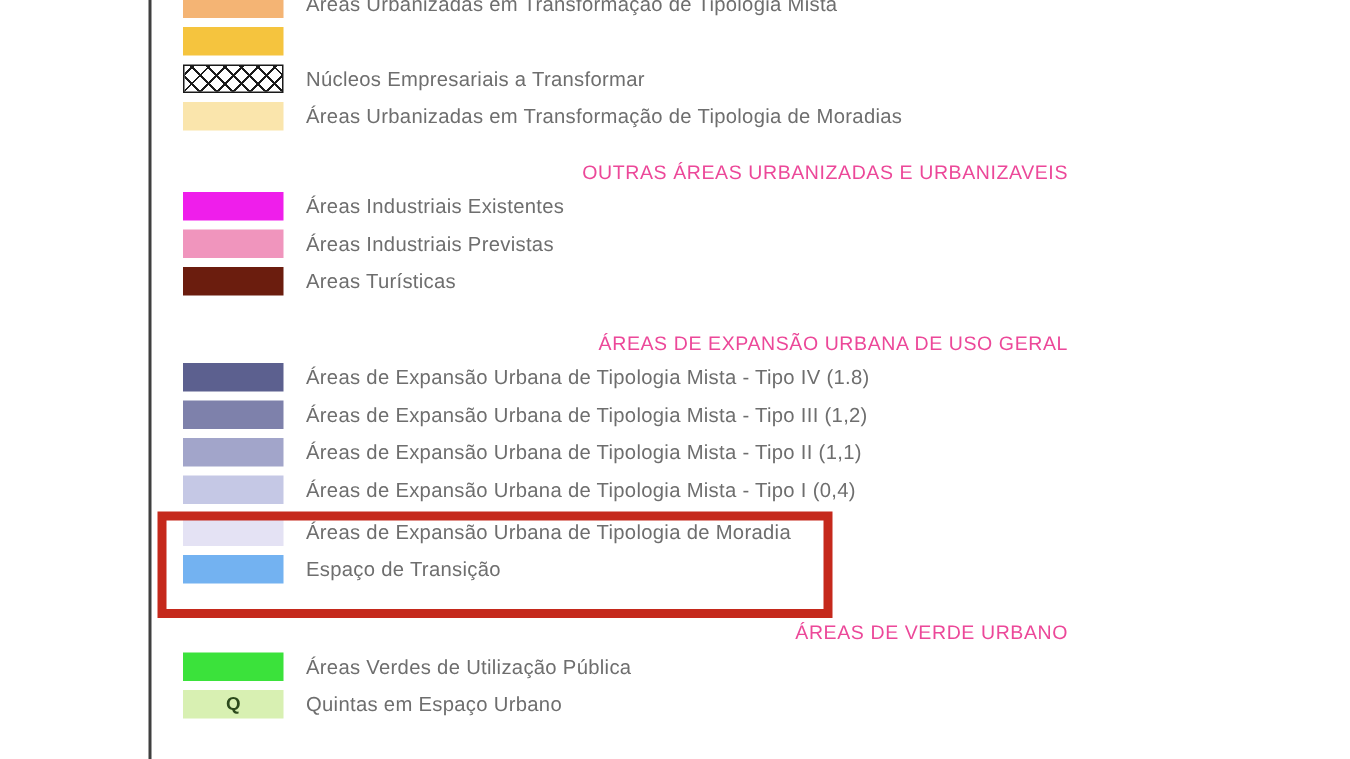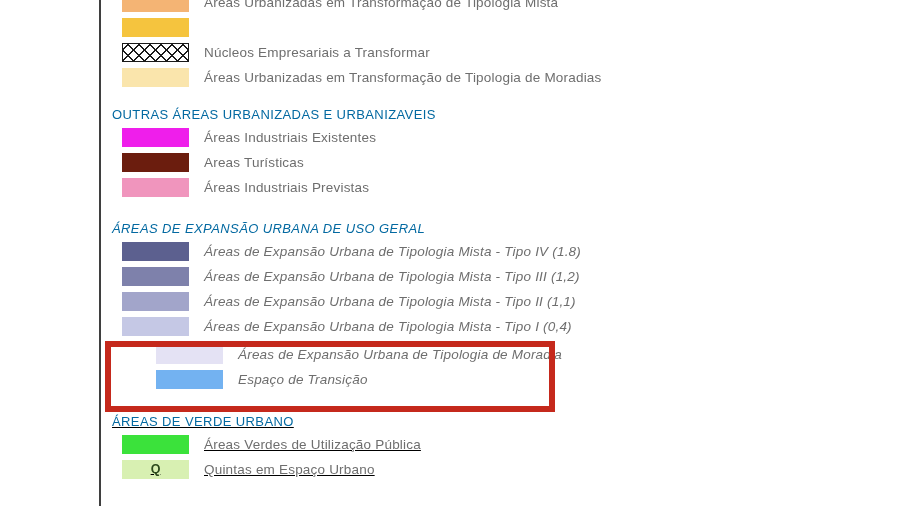--- a/index.html
+++ b/index.html
@@ -13,28 +13,29 @@
   .panel-line {
     position:absolute; left:99px; top:0;
     width:1.5px; height:506px;
     background:#3f3f3f;
   }
   #legend {
     position:absolute; left:112px; top:-10px; width:600px;
   }
   .section { }
   .s1 { margin-top:16px; }
-  .s2 { margin-top:20px;font-style:italic; }
-  .s3 { margin-top:21px;text-decoration:underline; }
+  .s2 { margin-top:20px; }
+  .s3 { margin-top:21px; }
   .section-title {
-    font-size:13px; color:#0369a1;
+    font-size:13px; color:#ec4899;
     letter-spacing:0.4px;
     height:18px; line-height:18px;
     margin-bottom:1px;
     white-space:nowrap;
+    text-align:right;
   }
   .legend-row {
     display:flex; align-items:center; height:25px;
   }
   .swatch {
     width:67px; height:19px; margin-left:10px;
     flex:none; box-sizing:border-box;
   }
   .swatch.hatch {
     border:1.4px solid #1a1a1a;
@@ -45,21 +46,21 @@
   .swatch.lettered {
     text-align:center; line-height:19px;
     font-size:12.5px; font-weight:600; color:#2c4a1c;
   }
   .legend-label {
     margin-left:15px;
     font-size:13.5px; color:#6e6e6e;
     letter-spacing:0.2px;
     white-space:nowrap;
   }
-  .hl-wrap { position:relative; margin-top:3px;padding-left:34px; }
+  .hl-wrap { position:relative; margin-top:3px; }
   .hl-box {
     position:absolute; left:-7px; top:-1px;
     width:450px; height:71px;
     border:6px solid #c5291c;
     box-sizing:border-box;
     pointer-events:none;
   }
 </style>
 </head>
 <body>
@@ -83,26 +84,26 @@
         <div class="legend-label">Áreas Urbanizadas em Transformação de Tipologia de Moradias</div>
       </div>
     </div>
     <div class="section s1">
       <div class="section-title">OUTRAS ÁREAS URBANIZADAS E URBANIZAVEIS</div>
       <div class="legend-row">
         <div class="swatch" style="background-color: rgb(239, 30, 235);"></div>
         <div class="legend-label">Áreas Industriais Existentes</div>
       </div>
       <div class="legend-row">
+        <div class="swatch" style="background-color: rgb(240, 149, 189);"></div>
+        <div class="legend-label">Áreas Industriais Previstas</div>
+      </div>
+      <div class="legend-row">
         <div class="swatch" style="background-color: rgb(107, 29, 14);"></div>
         <div class="legend-label">Areas Turísticas</div>
-      </div>
-      <div class="legend-row">
-        <div class="swatch" style="background-color: rgb(240, 149, 189);"></div>
-        <div class="legend-label">Áreas Industriais Previstas</div>
       </div>
     </div>
     <div class="section s2">
       <div class="section-title">ÁREAS DE EXPANSÃO URBANA DE USO GERAL</div>
       <div class="legend-row">
         <div class="swatch" style="background-color: rgb(92, 96, 143);"></div>
         <div class="legend-label">Áreas de Expansão Urbana de Tipologia Mista - Tipo IV (1.8)</div>
       </div>
       <div class="legend-row">
         <div class="swatch" style="background-color: rgb(126, 129, 171);"></div>

